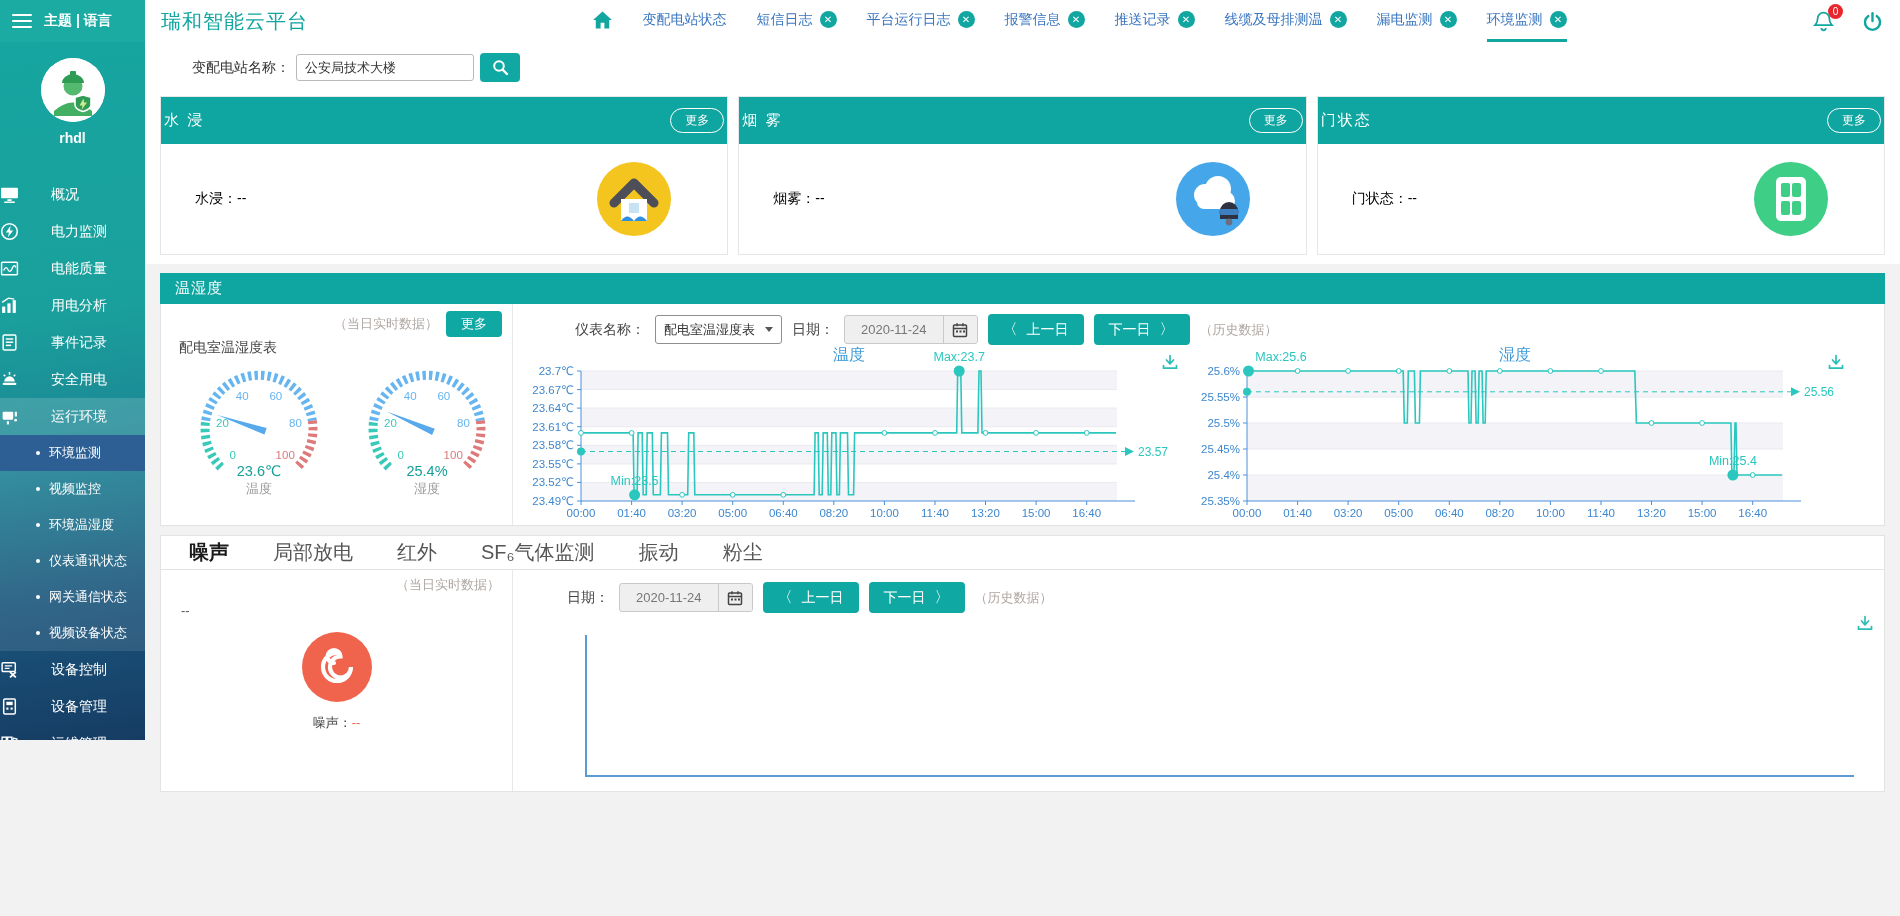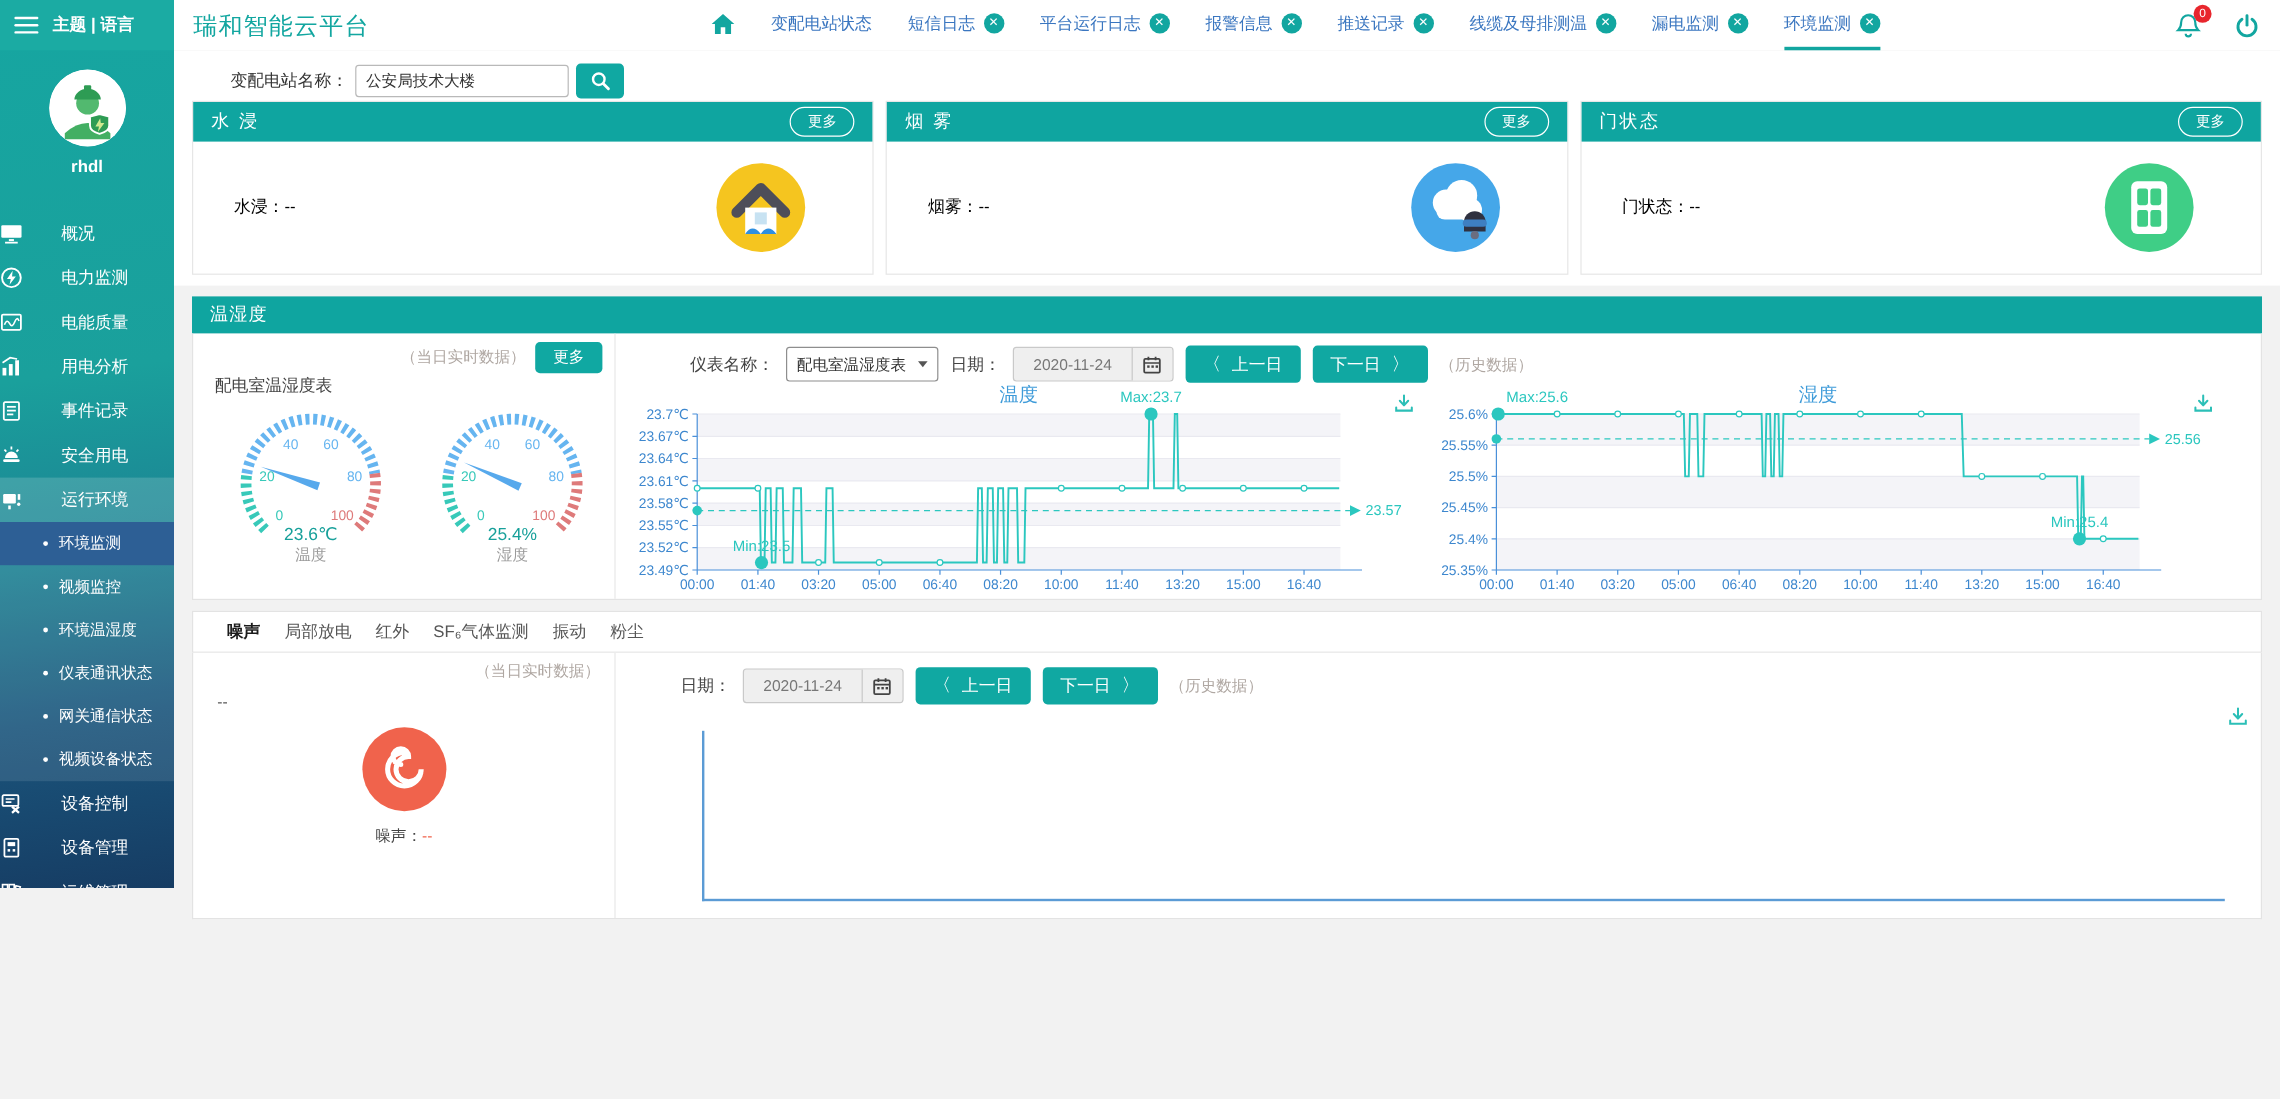--- a/index.html
+++ b/index.html
@@ -28,26 +28,26 @@
 .nav{display:flex;align-items:center;gap:30px;height:42px;flex:1;justify-content:center}
 .nav-item{display:flex;align-items:center;gap:7px;height:42px;color:#3A76C0;font-size:14px;cursor:pointer;border-bottom:3px solid transparent;white-space:nowrap}
 .nav-item.active{border-bottom-color:#12A6A0}
 .badge-x{width:17px;height:17px;border-radius:50%;background:#12A6A0;color:#fff;font-size:10px;display:flex;align-items:center;justify-content:center;font-weight:bold}
 .top-icons{display:flex;align-items:center;gap:26px;margin-left:26px}
 .bell-wrap{position:relative;cursor:pointer}
 .bell-badge{position:absolute;top:-6px;right:-8px;min-width:15px;height:15px;border-radius:8px;background:#E8262D;color:#fff;font-size:10px;display:flex;align-items:center;justify-content:center;padding:0 3px}
 
 .content{flex:1;overflow:hidden}
 .top-white{background:#fff;padding:8px 15px 9px}
-.search-row{display:flex;align-items:center;gap:6px;padding:3px 0 2px 32px;font-size:14px;color:#333}
+.search-row{display:flex;align-items:center;gap:6px;padding:3px 0 14px 32px;font-size:14px;color:#333}
 .search-input{width:178px;height:27px;border:1px solid #B9B9B9;border-radius:3px;padding:0 8px;font-size:13px;color:#333;outline:none}
 .search-btn{width:40px;height:29px;background:#10A8A2;border:none;border-radius:4px;display:flex;align-items:center;justify-content:center;cursor:pointer}
 .cards{display:flex;gap:10px}
 .card{flex:1;background:#fff;border:1px solid #E6E6E6}
-.card-header{height:33px;background:#0FA5A0;color:#fff;display:flex;align-items:center;padding:0 15px;font-size:15px;letter-spacing:2px}
+.card-header{height:47px;background:#0FA5A0;color:#fff;display:flex;align-items:center;padding:0 3px;font-size:15px;letter-spacing:2px}
 .more-pill{margin-left:auto;border:1px solid #fff;color:#fff;font-size:12px;border-radius:13px;padding:3px 14px;background:transparent;cursor:pointer;letter-spacing:0}
 .card-body{height:110px;display:flex;align-items:center;padding:0 34px;position:relative;font-size:14px;color:#000000}
 .card-icon{position:absolute;right:56px;top:50%;transform:translateY(-50%);width:74px;height:74px;border-radius:50%;display:flex;align-items:center;justify-content:center}
 .icon-yellow{background:#F5C51F}.icon-blue{background:#45A7E9}.icon-green{background:#3FCE86}
 .section{margin:9px 15px 0}
 .section-header{height:31px;background:#0FA5A0;color:#fff;display:flex;align-items:center;padding:0 15px;font-size:15px;letter-spacing:1px}
 .section-body{background:#fff;border:1px solid #E3E3E3;border-top:none;display:flex}
 
 .gauge-panel{width:352px;flex:0 0 352px;border-right:1px solid #E8E8E8;padding:7px 10px 4px 12px}
 .note-row{display:flex;justify-content:flex-end;align-items:center;gap:8px;font-size:13px;color:#AFA7A2}
@@ -64,21 +64,21 @@
 .date-group{display:flex;align-items:center;border:1px solid #C9C9C9;background:#EFEFEF;border-radius:3px;height:29px;overflow:hidden}
 .date-value{padding:0 16px;font-size:13px;color:#777;min-width:96px;text-align:center}
 .cal-btn{width:34px;height:29px;border:none;border-left:1px solid #C9C9C9;display:flex;align-items:center;justify-content:center;background:#EFEFEF;cursor:pointer}
 .nav-day-btn{background:#10A8A2;color:#fff;border:none;border-radius:4px;height:31px;padding:0 15px;font-size:14px;display:flex;align-items:center;gap:9px;cursor:pointer}
 .chev{font-size:15px}
 .history-note{color:#AFA7A2;font-size:13px;white-space:nowrap}
 .charts{display:flex;gap:8px;margin-top:0}
 .chart-box{position:relative}
 .dl-icon{position:absolute;top:8px;right:2px;cursor:pointer}
 
-.tabs{display:flex;gap:20px;background:#fff;border:1px solid #E3E3E3;height:35px;align-items:center;padding:0 28px;font-size:14px;color:#555}
+.tabs{display:flex;gap:44px;background:#fff;border:1px solid #E3E3E3;height:35px;align-items:center;padding:0 28px;font-size:20px;color:#555}
 .tab{cursor:pointer;white-space:nowrap}
 .tab.active{color:#1b1b1b;font-weight:bold}
 .bottom-body{display:flex;background:#fff;border:1px solid #E3E3E3;border-top:none;height:222px}
 .noise-panel{width:352px;flex:0 0 352px;border-right:1px solid #E8E8E8;padding:6px 12px;display:flex;flex-direction:column}
 .noise-raw{font-size:13px;color:#555;margin:9px 0 0 8px}
 .noise-icon{width:70px;height:70px;border-radius:50%;background:#F0634C;margin:14px auto 12px;display:flex;align-items:center;justify-content:center}
 .noise-caption{text-align:center;font-size:13px;color:#444}
 .noise-caption .dash{color:#F0634C}
 .bottom-right{flex:1;padding:4px 14px;position:relative;min-width:0}
 .empty-chart{margin:22px 16px 0 58px;height:142px;border-left:2px solid #5B9BD5;border-bottom:2px solid #5B9BD5}

